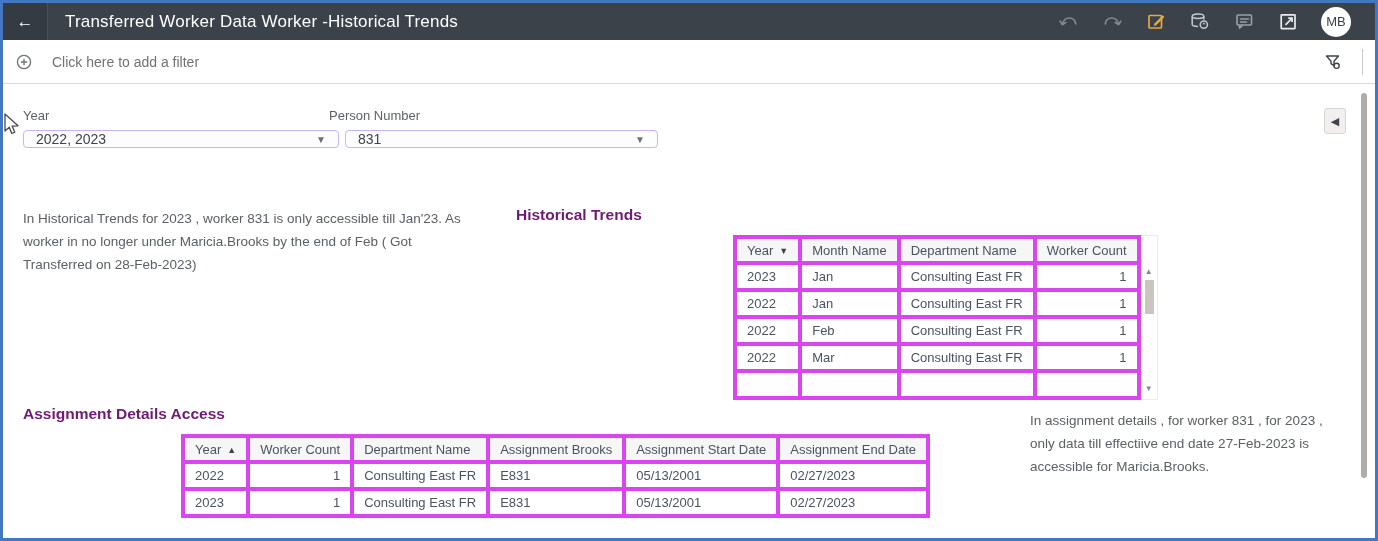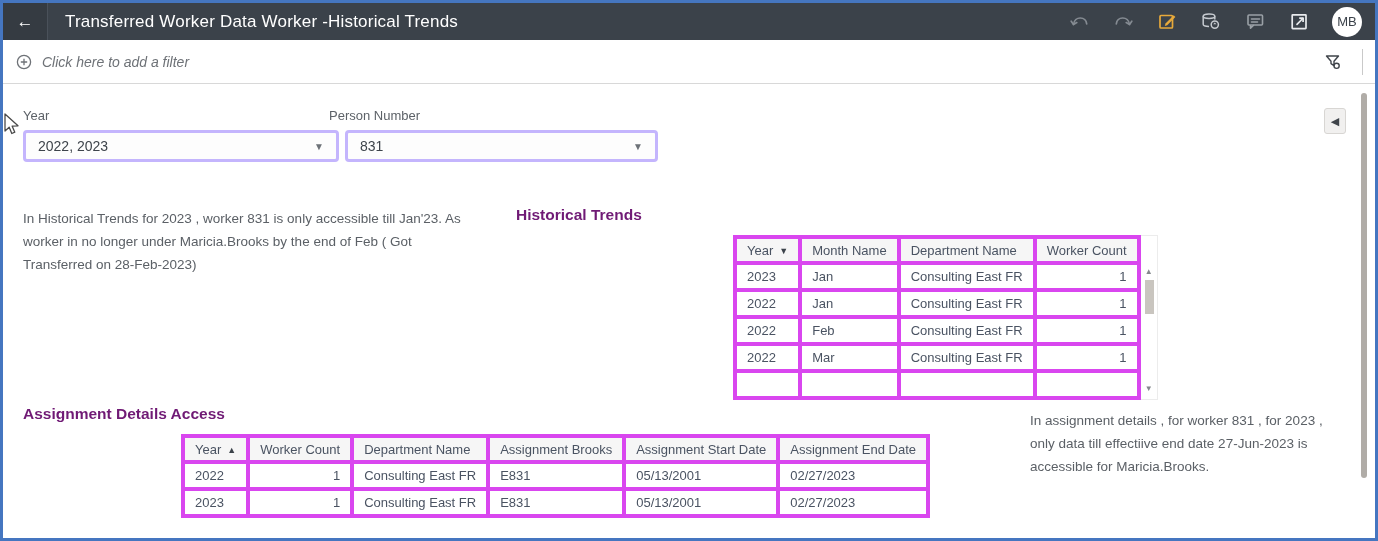--- a/index.html
+++ b/index.html
@@ -13,39 +13,39 @@
   .appbar {
     position:absolute; top:0; left:0; right:0; height:37px;
     background:#3b424a; display:flex; align-items:center;
   }
   .back-btn {
     width:45px; height:37px; background:#353b42; border-right:1px solid #4a515a;
     color:#fff; font-size:17px; display:flex; align-items:center; justify-content:center;
     cursor:pointer; flex:0 0 auto;
   }
   .app-title { color:#ffffff; font-size:17px; margin-left:17px; letter-spacing:.2px; }
-  .appbar-actions { margin-left:auto; display:flex; align-items:center; gap:22px; padding-right:13px; }
+  .appbar-actions { margin-left:auto; display:flex; align-items:center; gap:22px; padding-right:24px; }
   .icon-btn { width:22px; height:22px; display:flex; align-items:center; justify-content:center; cursor:pointer; }
   .avatar {
     width:30px; height:30px; border-radius:50%; background:#ffffff; color:#3b424a;
     font-size:13px; display:flex; align-items:center; justify-content:center; cursor:pointer;
   }
   
   .filterbar {
     position:absolute; top:37px; left:0; right:0; height:44px; background:#fff;
     border-bottom:1px solid #d8d8d8; display:flex; align-items:center;
   }
-  .add-filter { display:flex; align-items:center; gap:10px; margin-left:13px; cursor:pointer;font-style:italic; }
+  .add-filter { display:flex; align-items:center; gap:20px; margin-left:13px; cursor:pointer; }
   .add-filter-label { font-size:14px; color:#6e7277; }
   .filterbar-right { margin-left:auto; display:flex; align-items:center; }
   .filterbar .vdiv { width:1px; height:26px; background:#c9c9c9; margin:0 12px 0 18px; }
   
   .prompt-label { position:absolute; font-size:13px; color:#5d6268; }
   .dropdown {
-    position:absolute; height:32px; background:#fdfdfd; border:3px solid #c4b5fd;
+    position:absolute; height:18px; background:#fdfdfd; border:1px solid #c4b5fd;
     border-radius:4px; display:flex; align-items:center; padding:0 12px;
     font-size:14px; color:#3e444b; cursor:pointer;
   }
   .dropdown .caret { margin-left:auto; font-size:10px; color:#6d7278; }
   .collapse-btn {
     position:absolute; left:1321px; top:105px; width:22px; height:26px;
     background:#f1f0ef; border:1px solid #d8d6d3; border-radius:3px;
     display:flex; align-items:center; justify-content:center;
     font-size:11px; color:#3f444a; cursor:pointer;
   }
@@ -274,21 +274,21 @@
           <td>E831</td>
           <td>05/13/2001</td>
           <td>02/27/2023</td>
         </tr>
       </tbody>
     </table>
   </div>
 
   <div class="note" style="left:1027px; top:406px; width:335px;">
     <div>In assignment details , for worker 831 , for 2023 ,</div>
-    <div>only data till effectiive end date 27-Jun-2023 is</div>
+    <div>only data till effectiive end date 27-Feb-2023 is</div>
     <div>accessible for Maricia.Brooks.</div>
   </div>
 
   <div class="page-scroll-thumb"></div>
 
   <svg class="cursor" width="18" height="24" viewBox="0 0 18 24">
     <path d="M2 1 L2 18 L6.2 14.2 L8.8 20.5 L11.8 19.2 L9.2 13.2 L15 12.8 Z" fill="#ffffff" stroke="#4a4a4a" stroke-width="1.3" stroke-linejoin="round"></path>
   </svg>
 
 </div>

